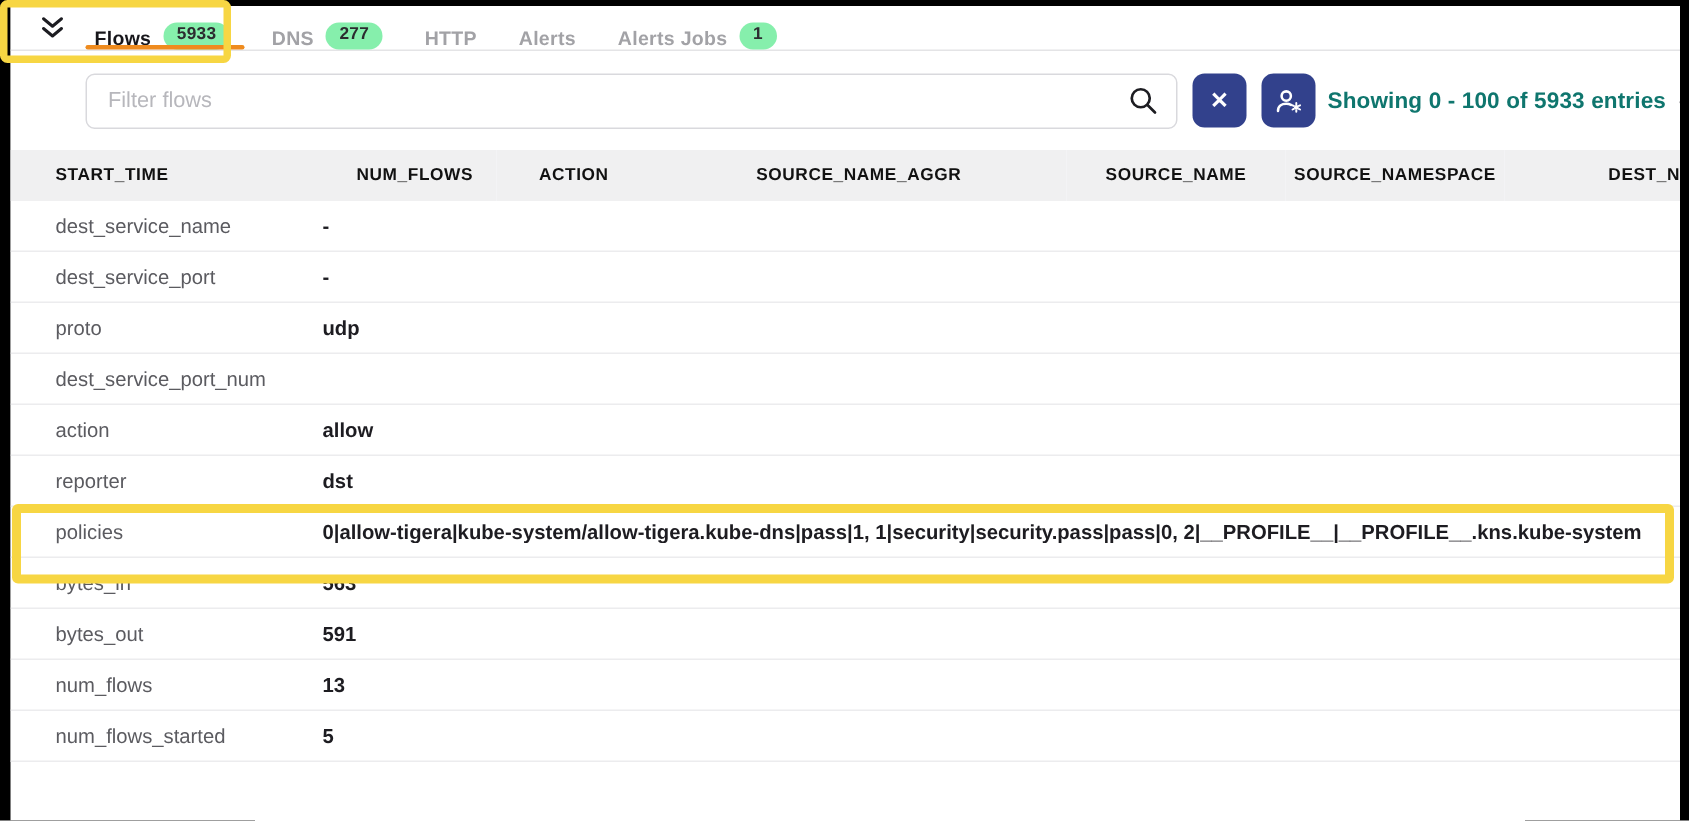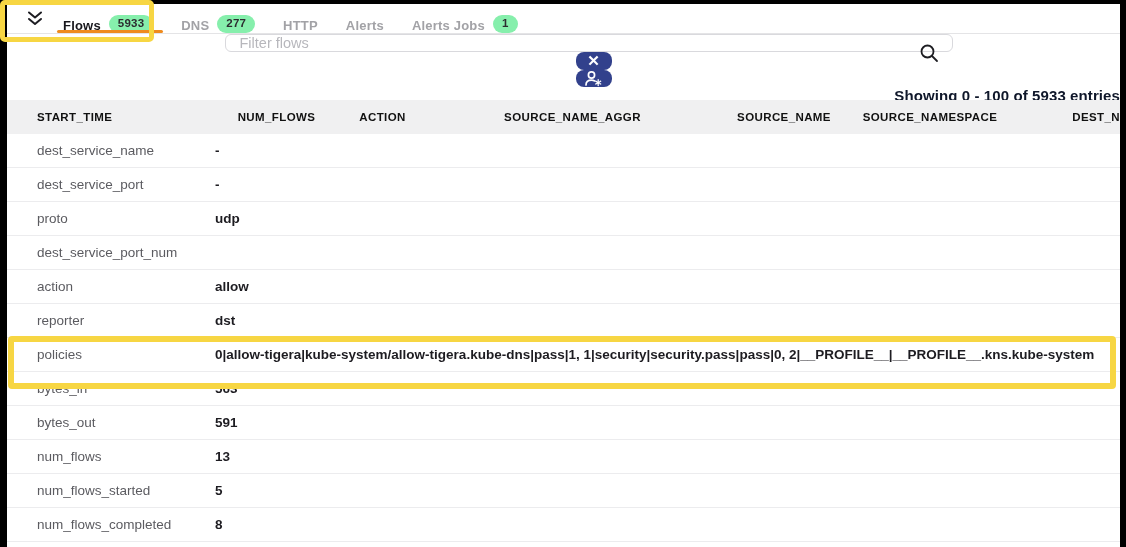--- a/index.html
+++ b/index.html
@@ -36,40 +36,40 @@
     border-radius:10px; padding:2px 9px; line-height:1.2;
   }
   .tab-underline {
     position:absolute; left:6px; right:2px; bottom:0; height:3.5px;
     background:#ef8b1e; border-radius:2px;
   }
 
   
   .toolbar {
     height:66px; display:flex; align-items:center; background:#fff;
-    padding-left:50px; padding-right:0;flex-direction:column;
+    padding-left:50px; padding-right:0;
   }
   .search-wrap { position:relative; width:728px; height:37px; }
   .search-wrap input {
     width:100%; height:100%; border:1px solid #d9d9dd; border-radius:6px;
     padding:0 44px 0 14px; font-size:14.5px; color:#333;
     font-family:"Liberation Sans", sans-serif; outline:none;
   }
   .search-wrap input::placeholder { color:#b7b7bc; }
   .search-icon {
     position:absolute; right:13px; top:8px; width:21px; height:21px;
     display:flex; align-items:center; justify-content:center; cursor:pointer;
   }
   .btn-navy {
     width:36px; height:36px; margin-left:10px; border:none; border-radius:8px;
     background:#32418c; color:#fff; font-size:15px; font-weight:700;
     display:flex; align-items:center; justify-content:center; cursor:pointer;
   }
   .showing {
-    margin-left:auto; font-size:15px; font-weight:700; color:#0f172a;
+    margin-left:auto; font-size:15px; font-weight:700; color:#0f766e;
     letter-spacing:.1px; white-space:nowrap;
   }
   .prev-chevron {
     font-size:22px; color:#9a9aa0; font-weight:400; margin-left:8px;
     margin-right:-6px; cursor:pointer; line-height:1;
   }
 
   
   .thead { display:flex; gap:0; background:#fff; height:34px; }
   .th {
@@ -227,21 +227,17 @@
       <div class="dval">591</div>
     </div>
     <div class="drow">
       <div class="dkey">num_flows</div>
       <div class="dval">13</div>
     </div>
     <div class="drow">
       <div class="dkey">num_flows_started</div>
       <div class="dval">5</div>
     </div>
-    <div class="drow">
-      <div class="dkey">num_flows_completed</div>
-      <div class="dval">8</div>
-    </div>
   </div>
 </div>
 
 <div class="hl hl-tab"></div>
 <div class="hl hl-row"></div>
 
 </body></html>

